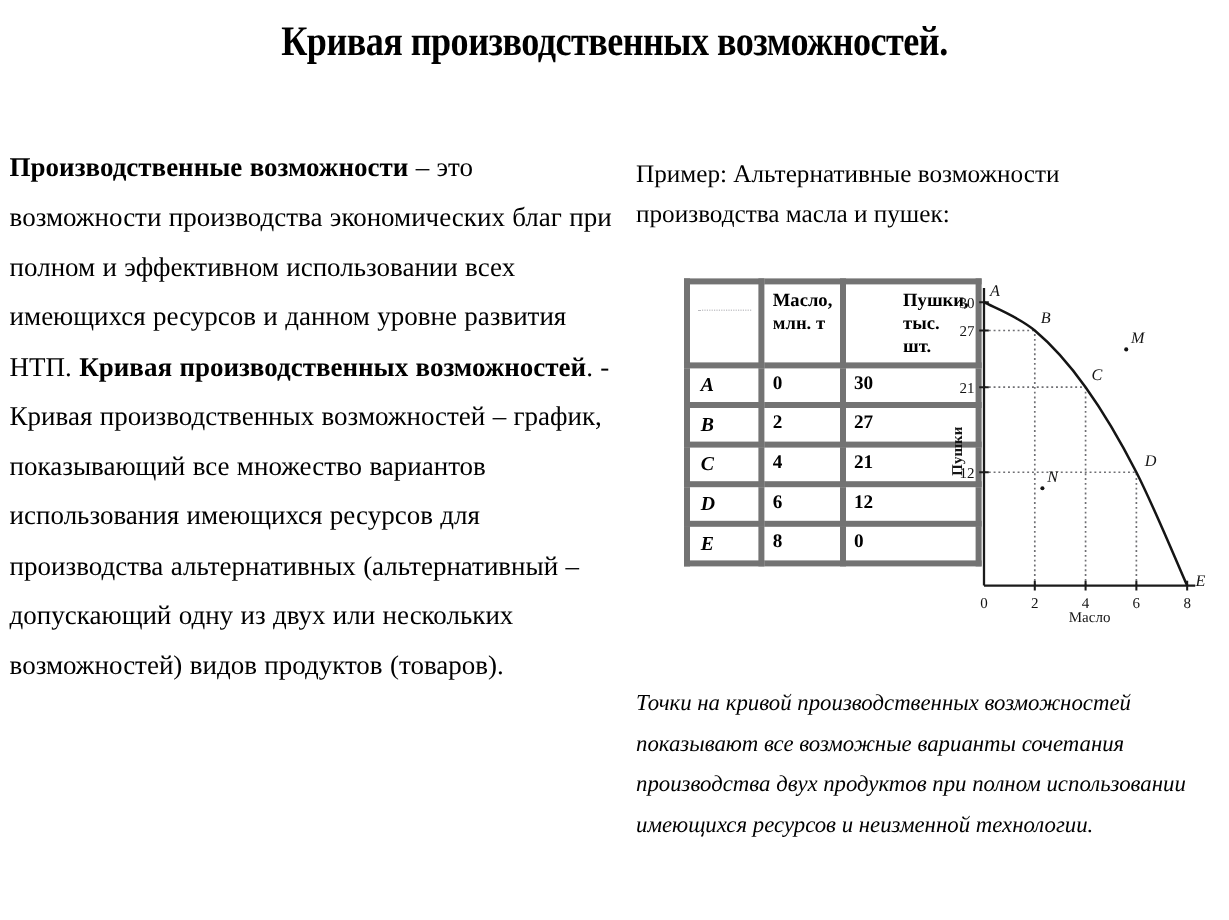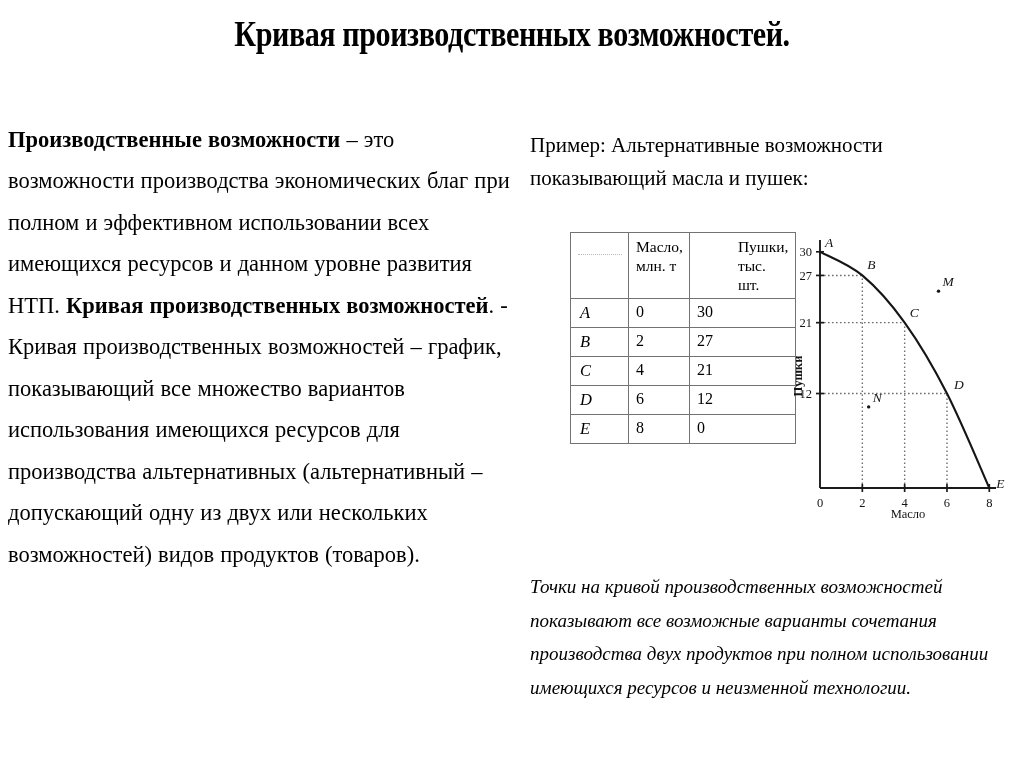--- a/index.html
+++ b/index.html
@@ -73,24 +73,24 @@
   
   #ppf-table {
     position: absolute;
     left: 10px;
     top: 4px;
     border-collapse: collapse;
     font-size: 15.5px;
     width: 196px;
   }
   #ppf-table td, #ppf-table th {
-    border: 1px solid #737373;
+    border: 5px solid #737373;
     padding: 4px 6px 4px 7px;
     vertical-align: top;
-    font-weight: normal;
+    font-weight: bold;
     text-align: left;
     height: 18px;
   }
   #ppf-table th {
     line-height: 19px;
     height: 42px;
   }
   #ppf-table .col-label { width: 48px; }
   #ppf-table .col-x { width: 62px; }
   #ppf-table .col-y { width: 68px; padding-left: 48px; }
@@ -156,21 +156,21 @@
 </head>
 <body>
 
 <div id="slide-title">Кривая производственных возможностей.</div>
 
 <div id="left-column">
   <p id="definition-paragraph"><b>Производственные возможности</b><span> – это возможности производства экономических благ при полном и эффективном использовании всех имеющихся ресурсов и данном уровне развития НТП. </span><b>Кривая производственных возможностей</b><span>. - Кривая производственных возможностей – график, показывающий все множество вариантов использования имеющихся ресурсов для производства альтернативных (альтернативный – допускающий одну из двух или нескольких возможностей) видов продуктов (товаров).</span></p>
 </div>
 
 <div id="right-column">
-  <p id="example-intro">Пример: Альтернативные возможности показывающий масла и пушек:</p>
+  <p id="example-intro">Пример: Альтернативные возможности производства масла и пушек:</p>
 </div>
 
 <div id="figure-block">
 
   <table id="ppf-table">
     <thead>
       <tr>
         <th class="col-label">
           <span class="corner-dots"></span>
         </th>

